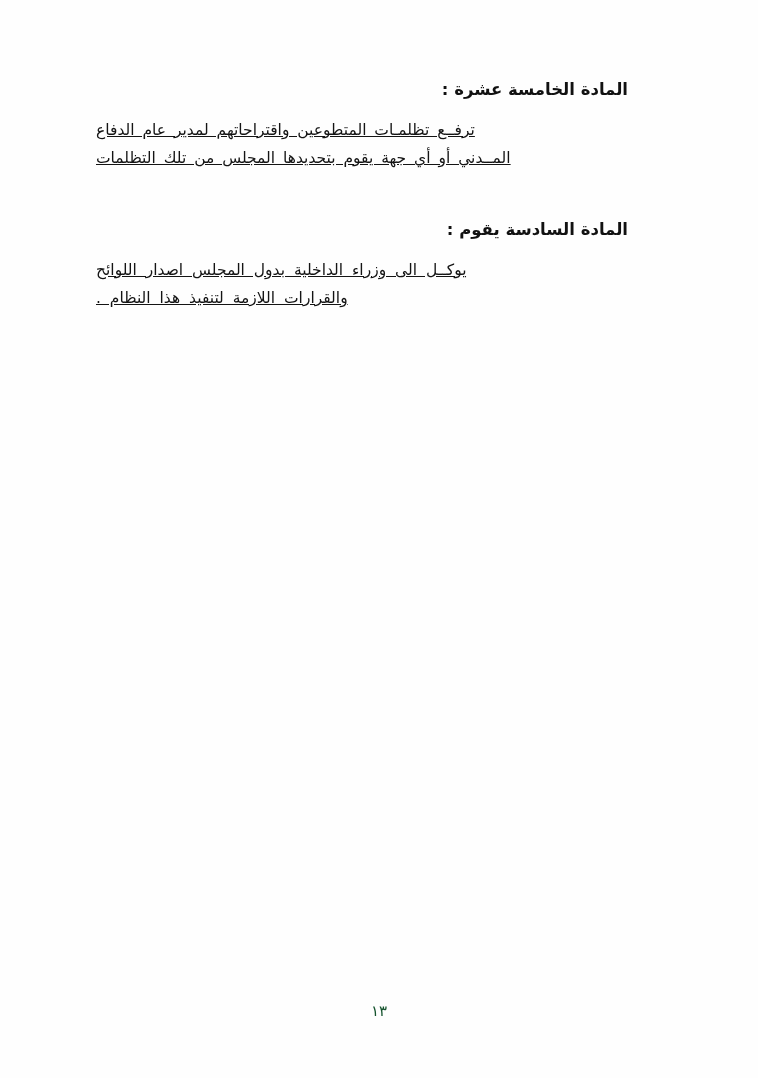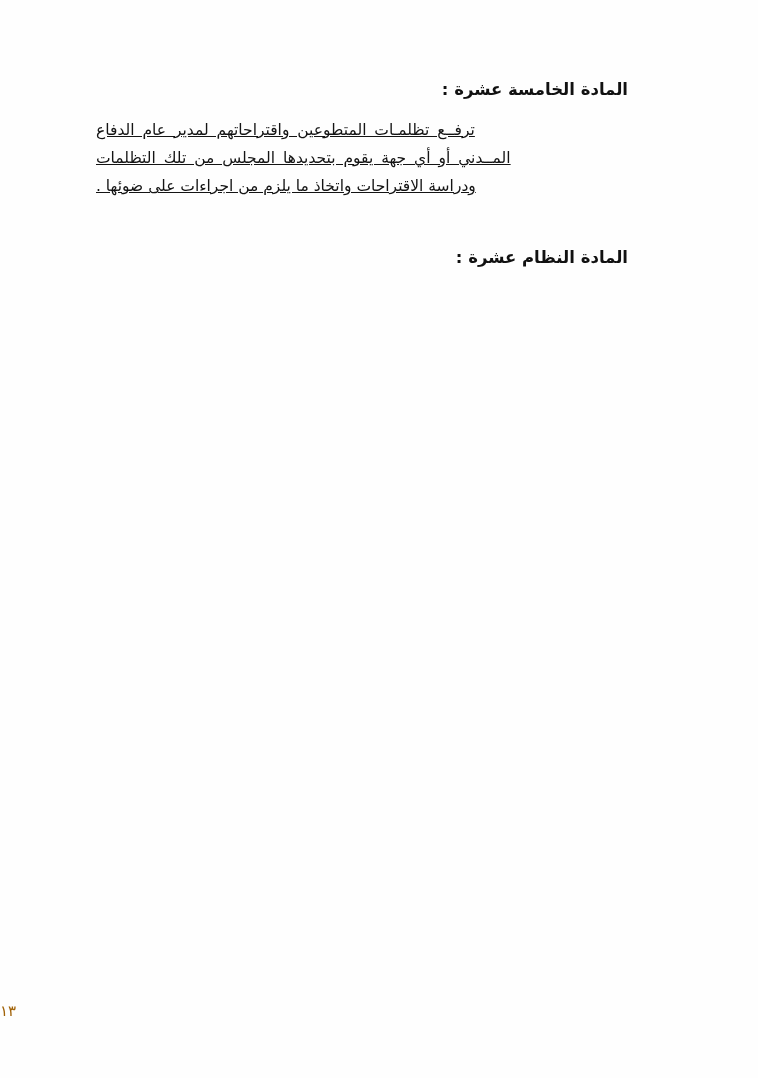--- a/index.html
+++ b/index.html
@@ -69,48 +69,51 @@
   }
   .art16 .article-body .line.last {
     text-align: right;
     padding-right: 10px;
   }
   .page-number {
     position: absolute;
     bottom: 58px;
     left: 0;
     right: 0;
-    text-align: left;
+    text-align: center;
     font-size: 15px;
     letter-spacing: 2px;
-    color: #a16207;
+    color: #14532d;
   }
   .sep {
     height: 0;
   }
 </style>
 </head>
 <body>
 
 <div class="page">
 
   <div class="content">
 
     <section class="article art15">
       <h2 class="article-heading">المادة الخامسة عشرة :</h2>
       <p class="article-body">
         <span class="line indent wide">ترفــع تظلمـات المتطوعين واقتراحاتهم لمدير عام الدفاع</span>
         <span class="line wide">المــدني أو أي جهة يقوم بتحديدها المجلس من تلك التظلمات</span>
-        <span class="line">ودراسة الاقتراحات واتخاذ ما يلزم من اجراءات على ضوئها .</span>
       </p>
     </section>
 
     <div class="sep"></div>
 
     <section class="article art16">
-      <h2 class="article-heading">المادة النظام عشرة :</h2>
+      <h2 class="article-heading">المادة السادسة يقوم :</h2>
+      <p class="article-body">
+        <span class="line indent">يوكــل الى وزراء الداخلية بدول المجلس اصدار اللوائح</span>
+        <span class="line last">والقرارات اللازمة لتنفيذ هذا النظام .</span>
+      </p>
     </section>
 
   </div>
 
   <div class="page-number">١٣</div>
 
 </div>
 
 </body></html>

